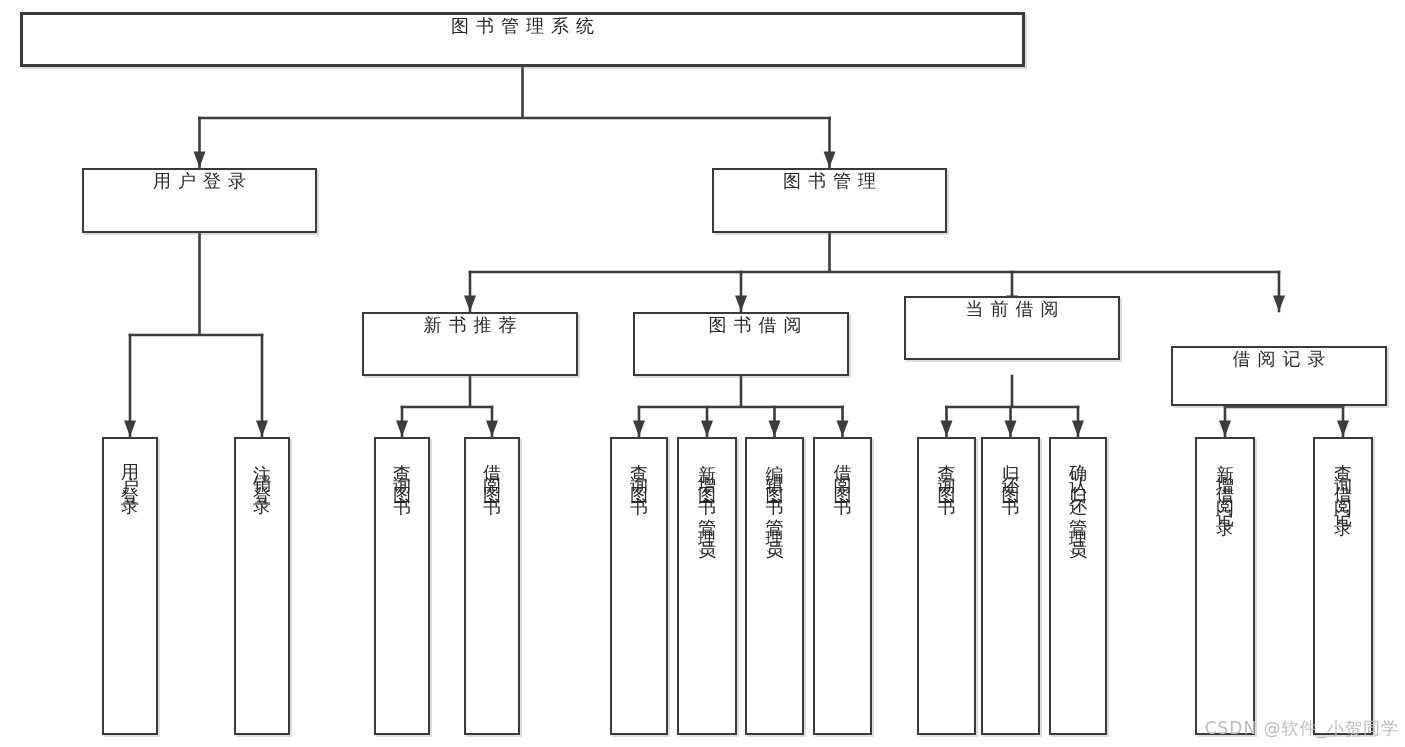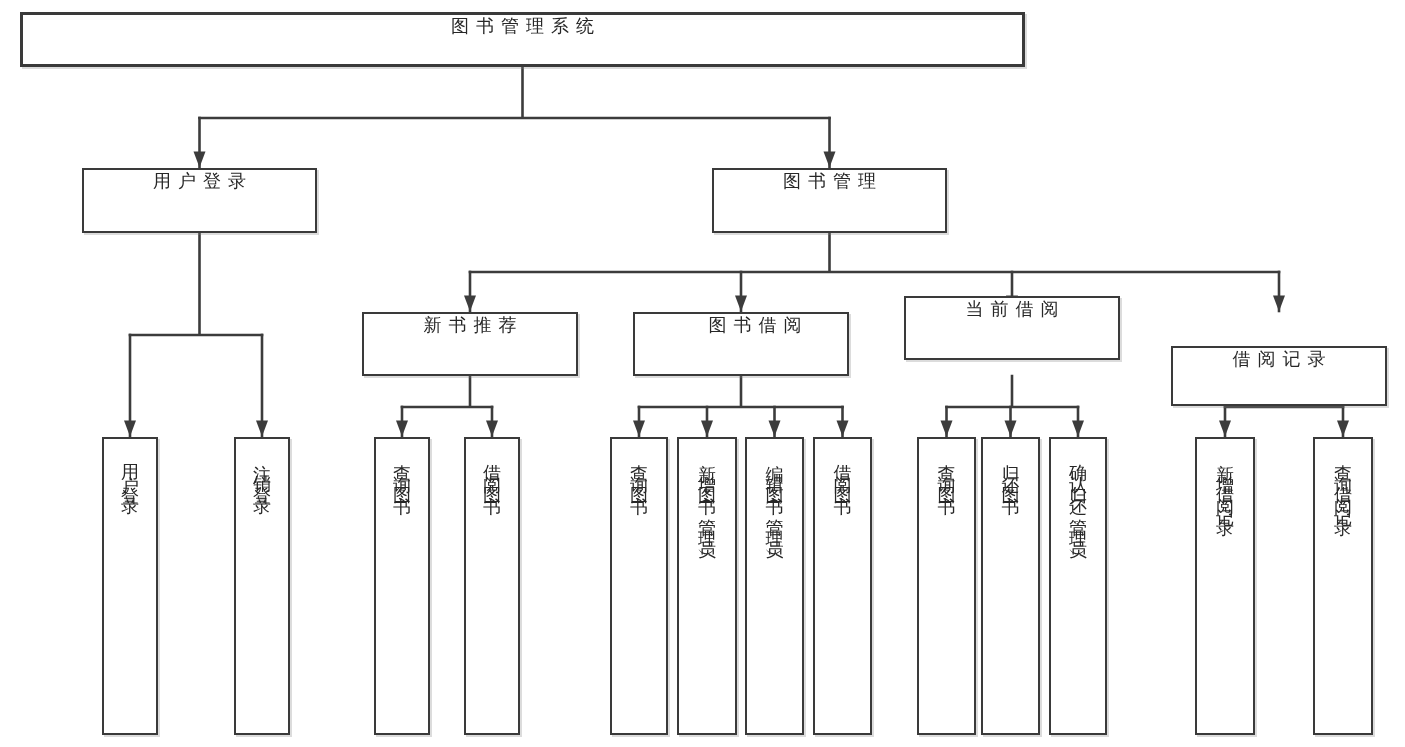--- a/index.html
+++ b/index.html
@@ -99,20 +99,21 @@
         <path d="M 842.5 407 V 436" stroke-linecap="square" marker-end="url(#ah)"></path>
         <path d="M 1012 376 V 407 M 946.5 407 H 1078" stroke-linecap="square"></path>
         <path d="M 946.5 407 V 436" stroke-linecap="square" marker-end="url(#ah)"></path>
         <path d="M 1010.5 407 V 436" stroke-linecap="square" marker-end="url(#ah)"></path>
         <path d="M 1078 407 V 436" stroke-linecap="square" marker-end="url(#ah)"></path>
         <path d="M 1279 376 V 407 M 1225 407 H 1343" stroke-linecap="square"></path>
         <path d="M 1225 407 V 436" stroke-linecap="square" marker-end="url(#ah)"></path>
         <path d="M 1343 407 V 436" stroke-linecap="square" marker-end="url(#ah)"></path>
       </g>
   </svg>
+  <div id="watermark">CSDN @软件_小贺同学</div>
 <div class="node h root" style="left: 20px; top: 12px; width: 1005px; height: 55px;">
       <span class="label">图书管理系统</span>
     </div>
     <div class="node h" style="left: 82px; top: 168px; width: 235px; height: 65px;">
       <span class="label">用户登录</span>
     </div>
     <div class="node h" style="left: 712px; top: 168px; width: 235px; height: 65px;">
       <span class="label">图书管理</span>
     </div>
     <div class="node h" style="left: 362px; top: 312px; width: 216px; height: 64px;">

